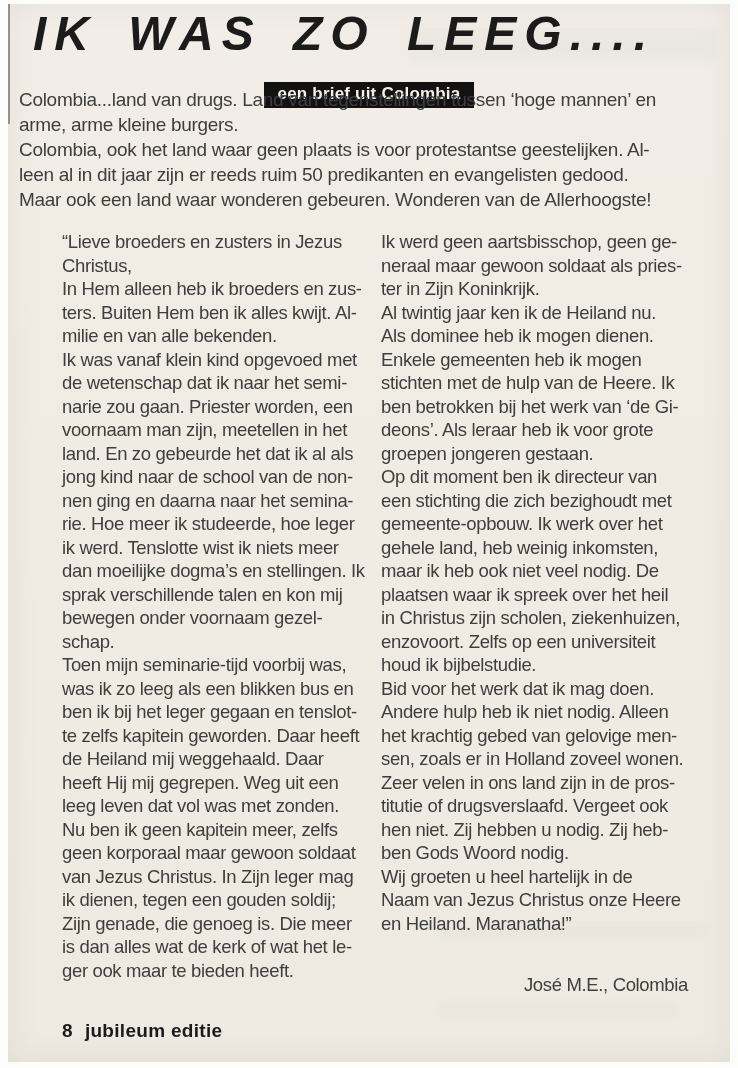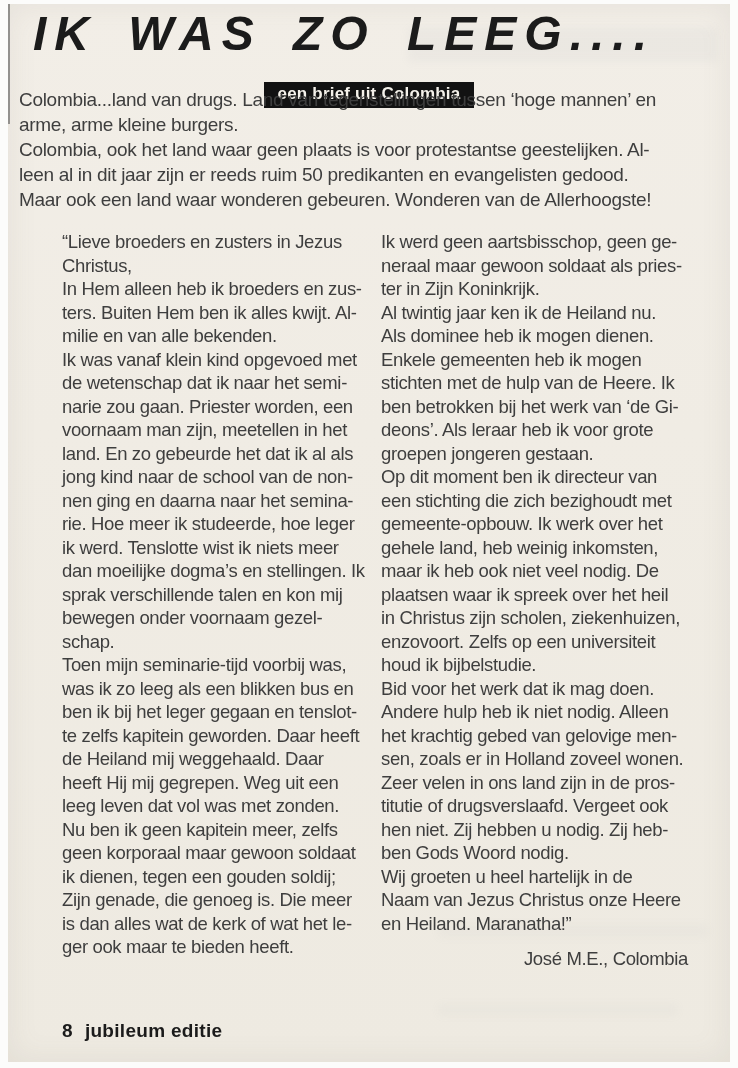--- a/index.html
+++ b/index.html
@@ -61,21 +61,21 @@
     letter-spacing: -0.3px;
   }
   .intro .line { white-space: nowrap; }
   .columns {
     position: absolute; left: 54px; top: 226px;
     display: flex; 
   }
   .col { width: 319px; font-size: 18.5px; line-height: 23.5px; color: var(--ink); letter-spacing: -0.35px; }
   .col .line { white-space: nowrap; }
   .signature {
-    margin-top: 12px; text-align: right; padding-right: 12px;
+    margin-top: 38px; text-align: right; padding-right: 12px;
     font-size: 18.5px; color: var(--ink);
   }
   .footer {
     position: absolute; left: 54px; top: 1016px;
     font-size: 19px; font-weight: bold; color: var(--heavy_ink);
     letter-spacing: 0.3px;
   }
   .footer .page-num { margin-right: 12px; }
 </style>
 </head>
@@ -124,20 +124,21 @@
           <div class="line">schap.</div>
           <div class="line">Toen mijn seminarie-tijd voorbij was,</div>
           <div class="line">was ik zo leeg als een blikken bus en</div>
           <div class="line">ben ik bij het leger gegaan en tenslot-</div>
           <div class="line">te zelfs kapitein geworden. Daar heeft</div>
           <div class="line">de Heiland mij weggehaald. Daar</div>
           <div class="line">heeft Hij mij gegrepen. Weg uit een</div>
           <div class="line">leeg leven dat vol was met zonden.</div>
           <div class="line">Nu ben ik geen kapitein meer, zelfs</div>
           <div class="line">geen korporaal maar gewoon soldaat</div>
+          <div class="line">van Jezus Christus. In Zijn leger mag</div>
           <div class="line">ik dienen, tegen een gouden soldij;</div>
           <div class="line">Zijn genade, die genoeg is. Die meer</div>
           <div class="line">is dan alles wat de kerk of wat het le-</div>
           <div class="line">ger ook maar te bieden heeft.</div>
         </div>
       <div class="col">
         <div>
             <div class="line">Ik werd geen aartsbisschop, geen ge-</div>
             <div class="line">neraal maar gewoon soldaat als pries-</div>
             <div class="line">ter in Zijn Koninkrijk.</div>

